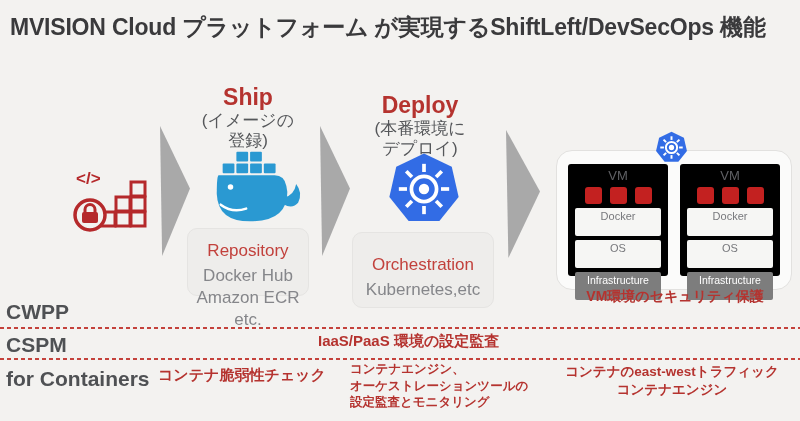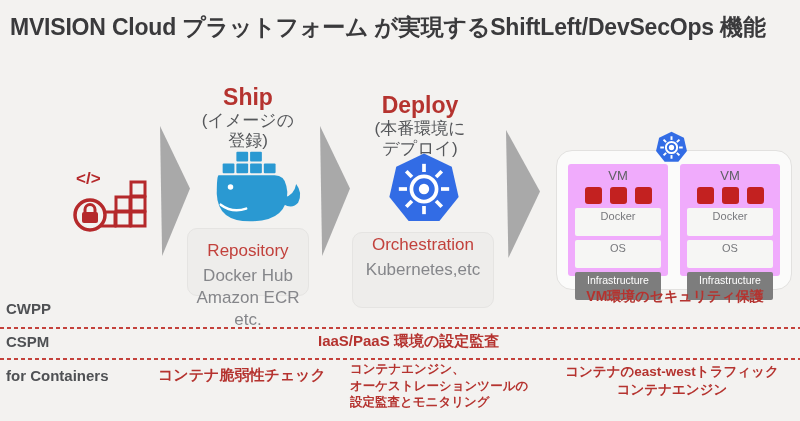--- a/index.html
+++ b/index.html
@@ -24,41 +24,41 @@
   .arrow3{left:506px;top:130px;width:34px;height:128px;}
 
   .icon-build{left:70px;top:166px;width:80px;height:70px;}
   .icon-docker{left:206px;top:146px;width:98px;height:84px;}
   .icon-k8s{left:387px;top:152px;width:74px;height:74px;}
   .icon-k8s-small{left:655px;top:131px;width:33px;height:33px;z-index:3;}
 
   .card{position:absolute;background:#eeedeb;border:1px solid #e5e4e2;
         border-radius:10px;text-align:center;box-sizing:border-box;}
   .card-repo{left:187px;top:228px;width:122px;height:68px;padding-top:12px;}
-  .card-orch{left:352px;top:232px;width:142px;height:76px;padding-top:2px;}
+  .card-orch{left:352px;top:232px;width:142px;height:76px;padding-top:22px;}
   .card-title{color:#c2413c;font-size:17px;}
   .card-desc{color:#85868a;font-size:17px;white-space:pre-line;line-height:1.3;margin-top:4px;}
 
   .runcard{position:absolute;left:556px;top:150px;width:236px;height:140px;
            background:#fbfbfa;border:1.5px solid #e2e1df;border-radius:16px;box-sizing:border-box;}
-  .vm-panel{position:absolute;width:100px;height:112px;background:#f0abfc;
+  .vm-panel{position:absolute;width:100px;height:112px;background:#000000;
             border-radius:3px;text-align:center;}
   .vm1{left:568px;top:164px;} .vm2{left:680px;top:164px;}
   .vm-label{color:#5f6064;font-size:13px;padding-top:4px;}
   .crow{display:flex;justify-content:center;gap:8px;margin-top:4px;}
   .csq{width:17px;height:17px;background:#c32120;border-radius:3px;}
   .bar{width:86px;height:28px;margin:4px auto 0;border-radius:2px;background:#f6f6f4;
        color:#77787c;font-size:11px;line-height:16px;}
   .bar.infra{background:#7d7d7d;color:#ffffff;font-size:10.5px;}
 
   .dash{position:absolute;height:2px;left:0;width:800px;
         background:repeating-linear-gradient(90deg,#c4423c 0 4px,transparent 4px 7px);}
   .dash1{top:327px;} .dash2{top:358px;}
 
-  .row-label{position:absolute;color:#4f5154;font-size:15px;font-weight:600;}
+  .row-label{position:absolute;color:#4f5154;font-size:21px;font-weight:600;}
   .lbl-cwpp{left:6px;top:300px;} .lbl-cspm{left:6px;top:333px;} .lbl-containers{left:6px;top:367px;}
 
   .red-ann{position:absolute;color:#b5332f;font-weight:700;white-space:pre-line;}
   .ann-cwpp{left:556px;top:288px;width:238px;font-size:14px;text-align:center;}
   .ann-cspm{left:318px;top:332px;width:256px;font-size:15px;text-align:left;}
   .ann-c1{left:158px;top:366px;font-size:15px;}
   .ann-c2{left:350px;top:361px;font-size:12.5px;line-height:1.32;}
   .ann-c3{left:548px;top:363px;width:248px;font-size:13.5px;text-align:center;line-height:1.35;}
 </style>
 </head>

